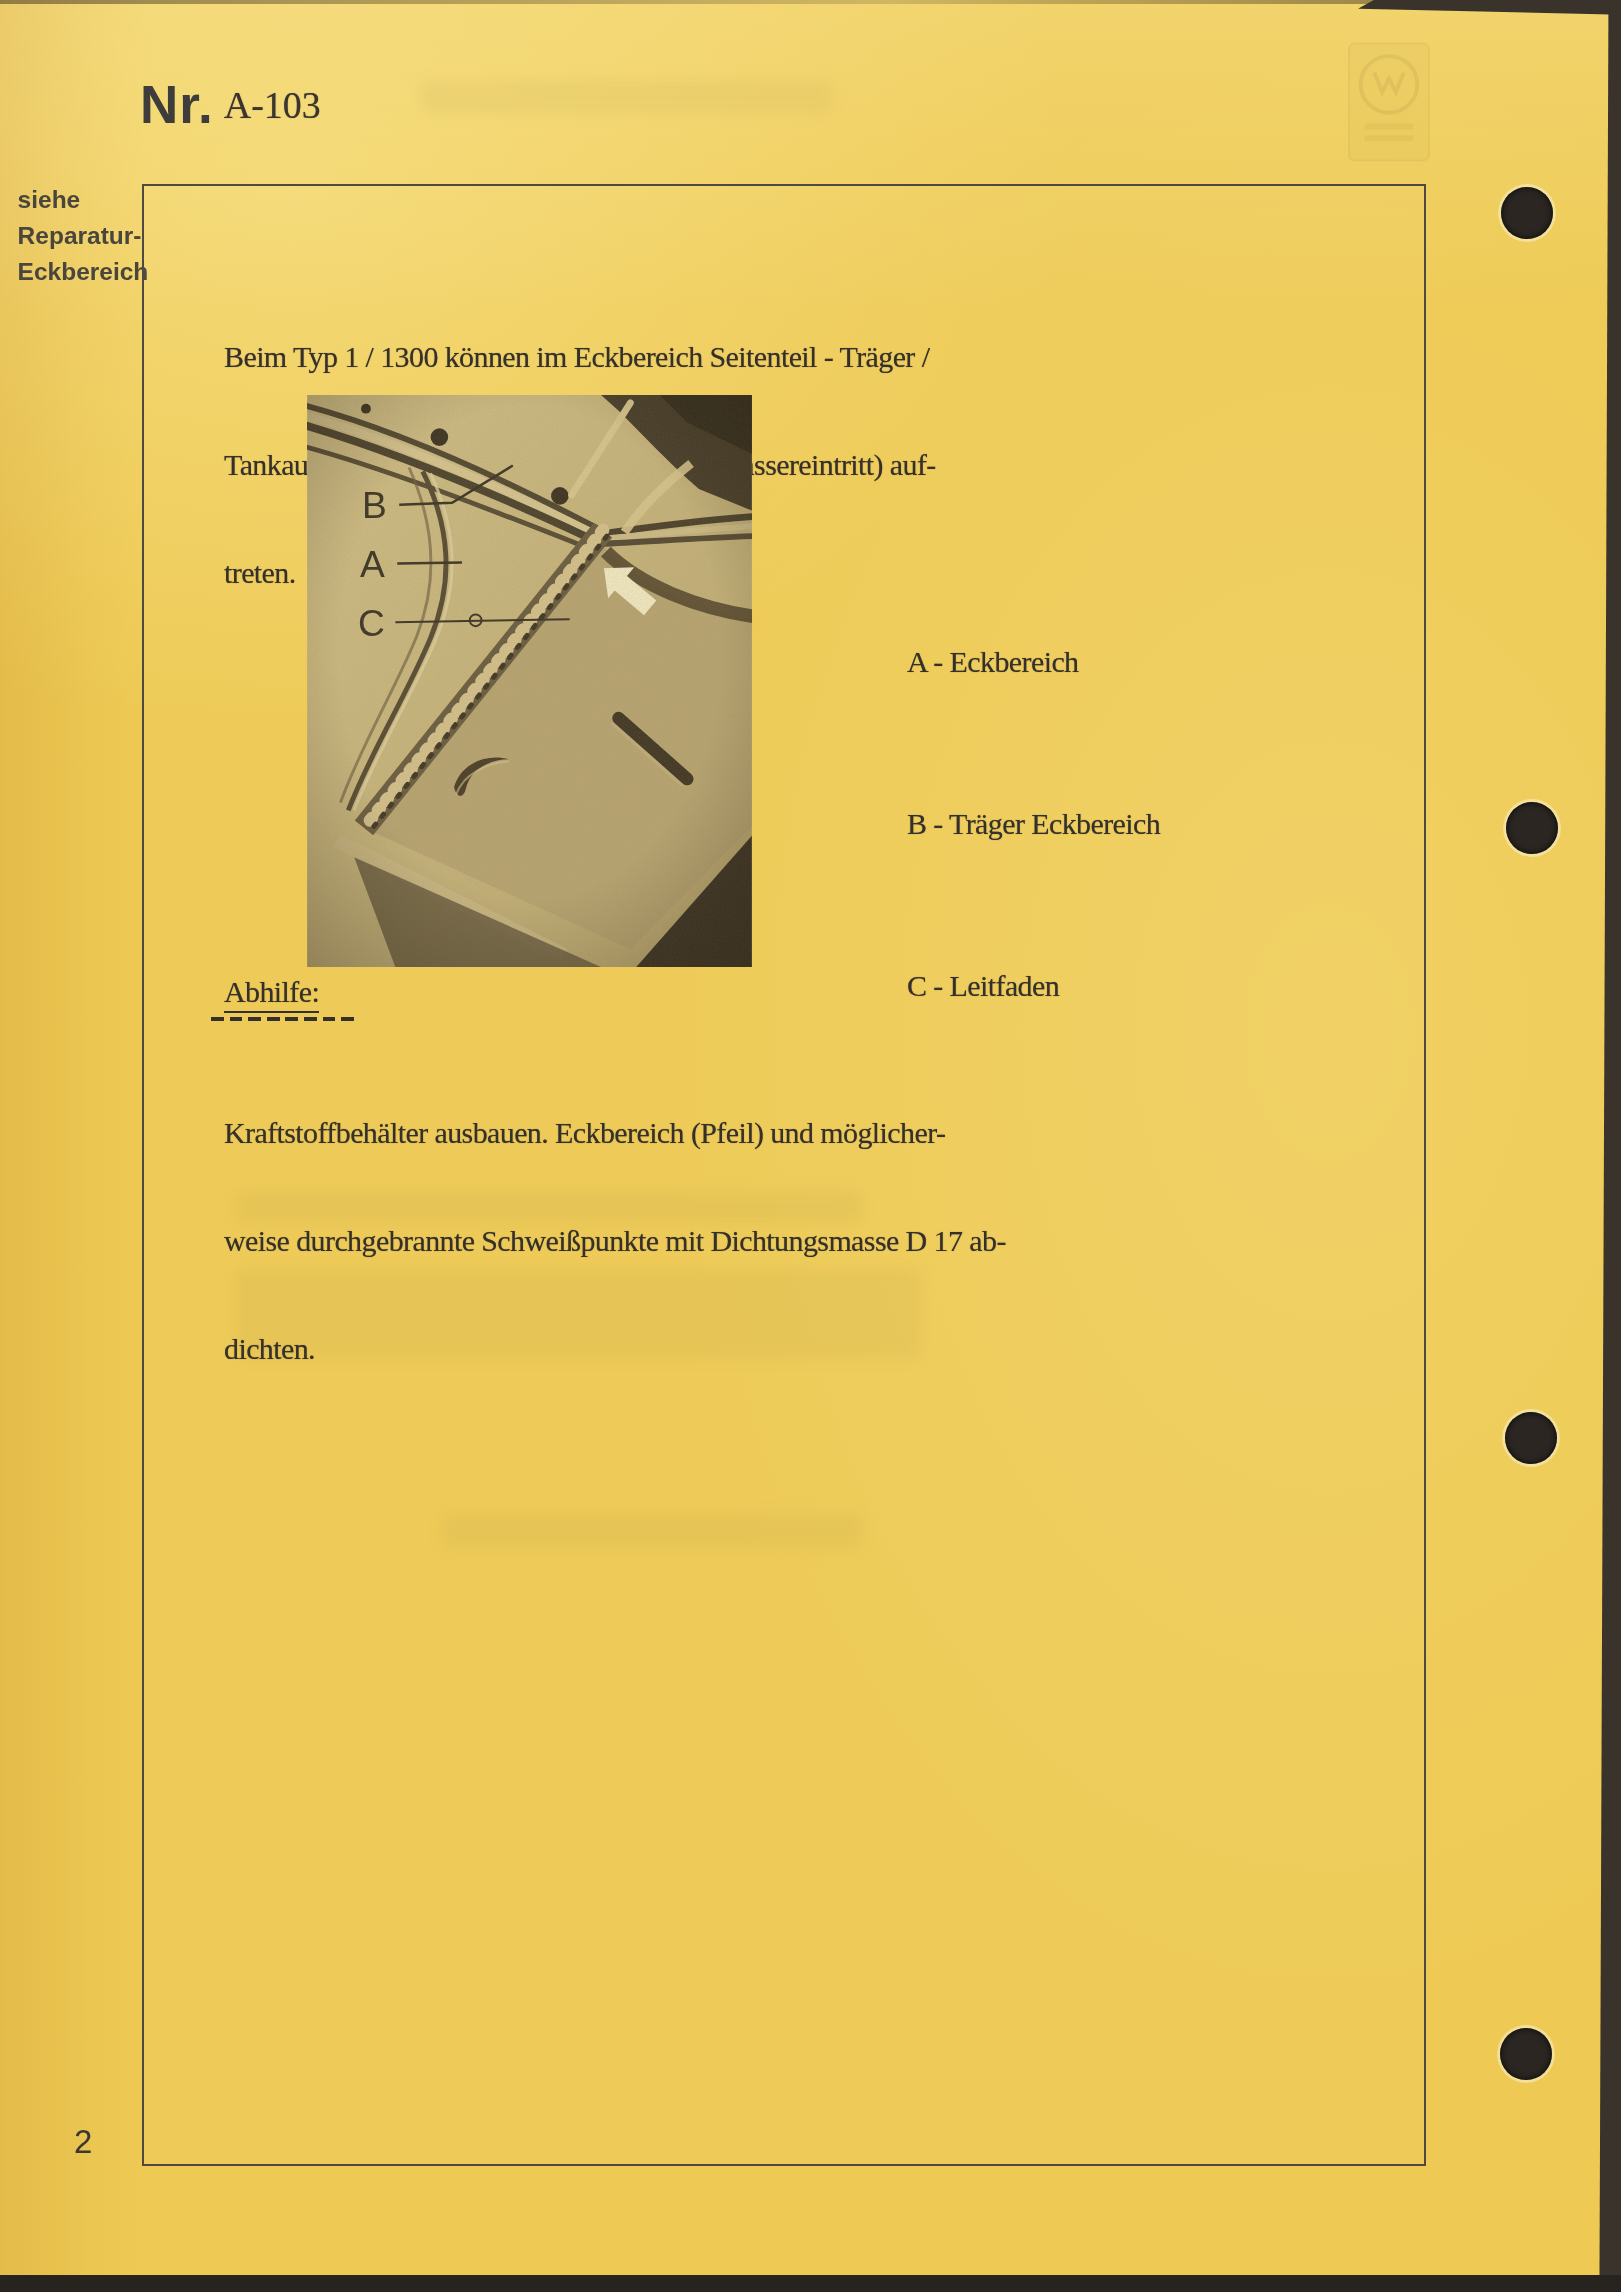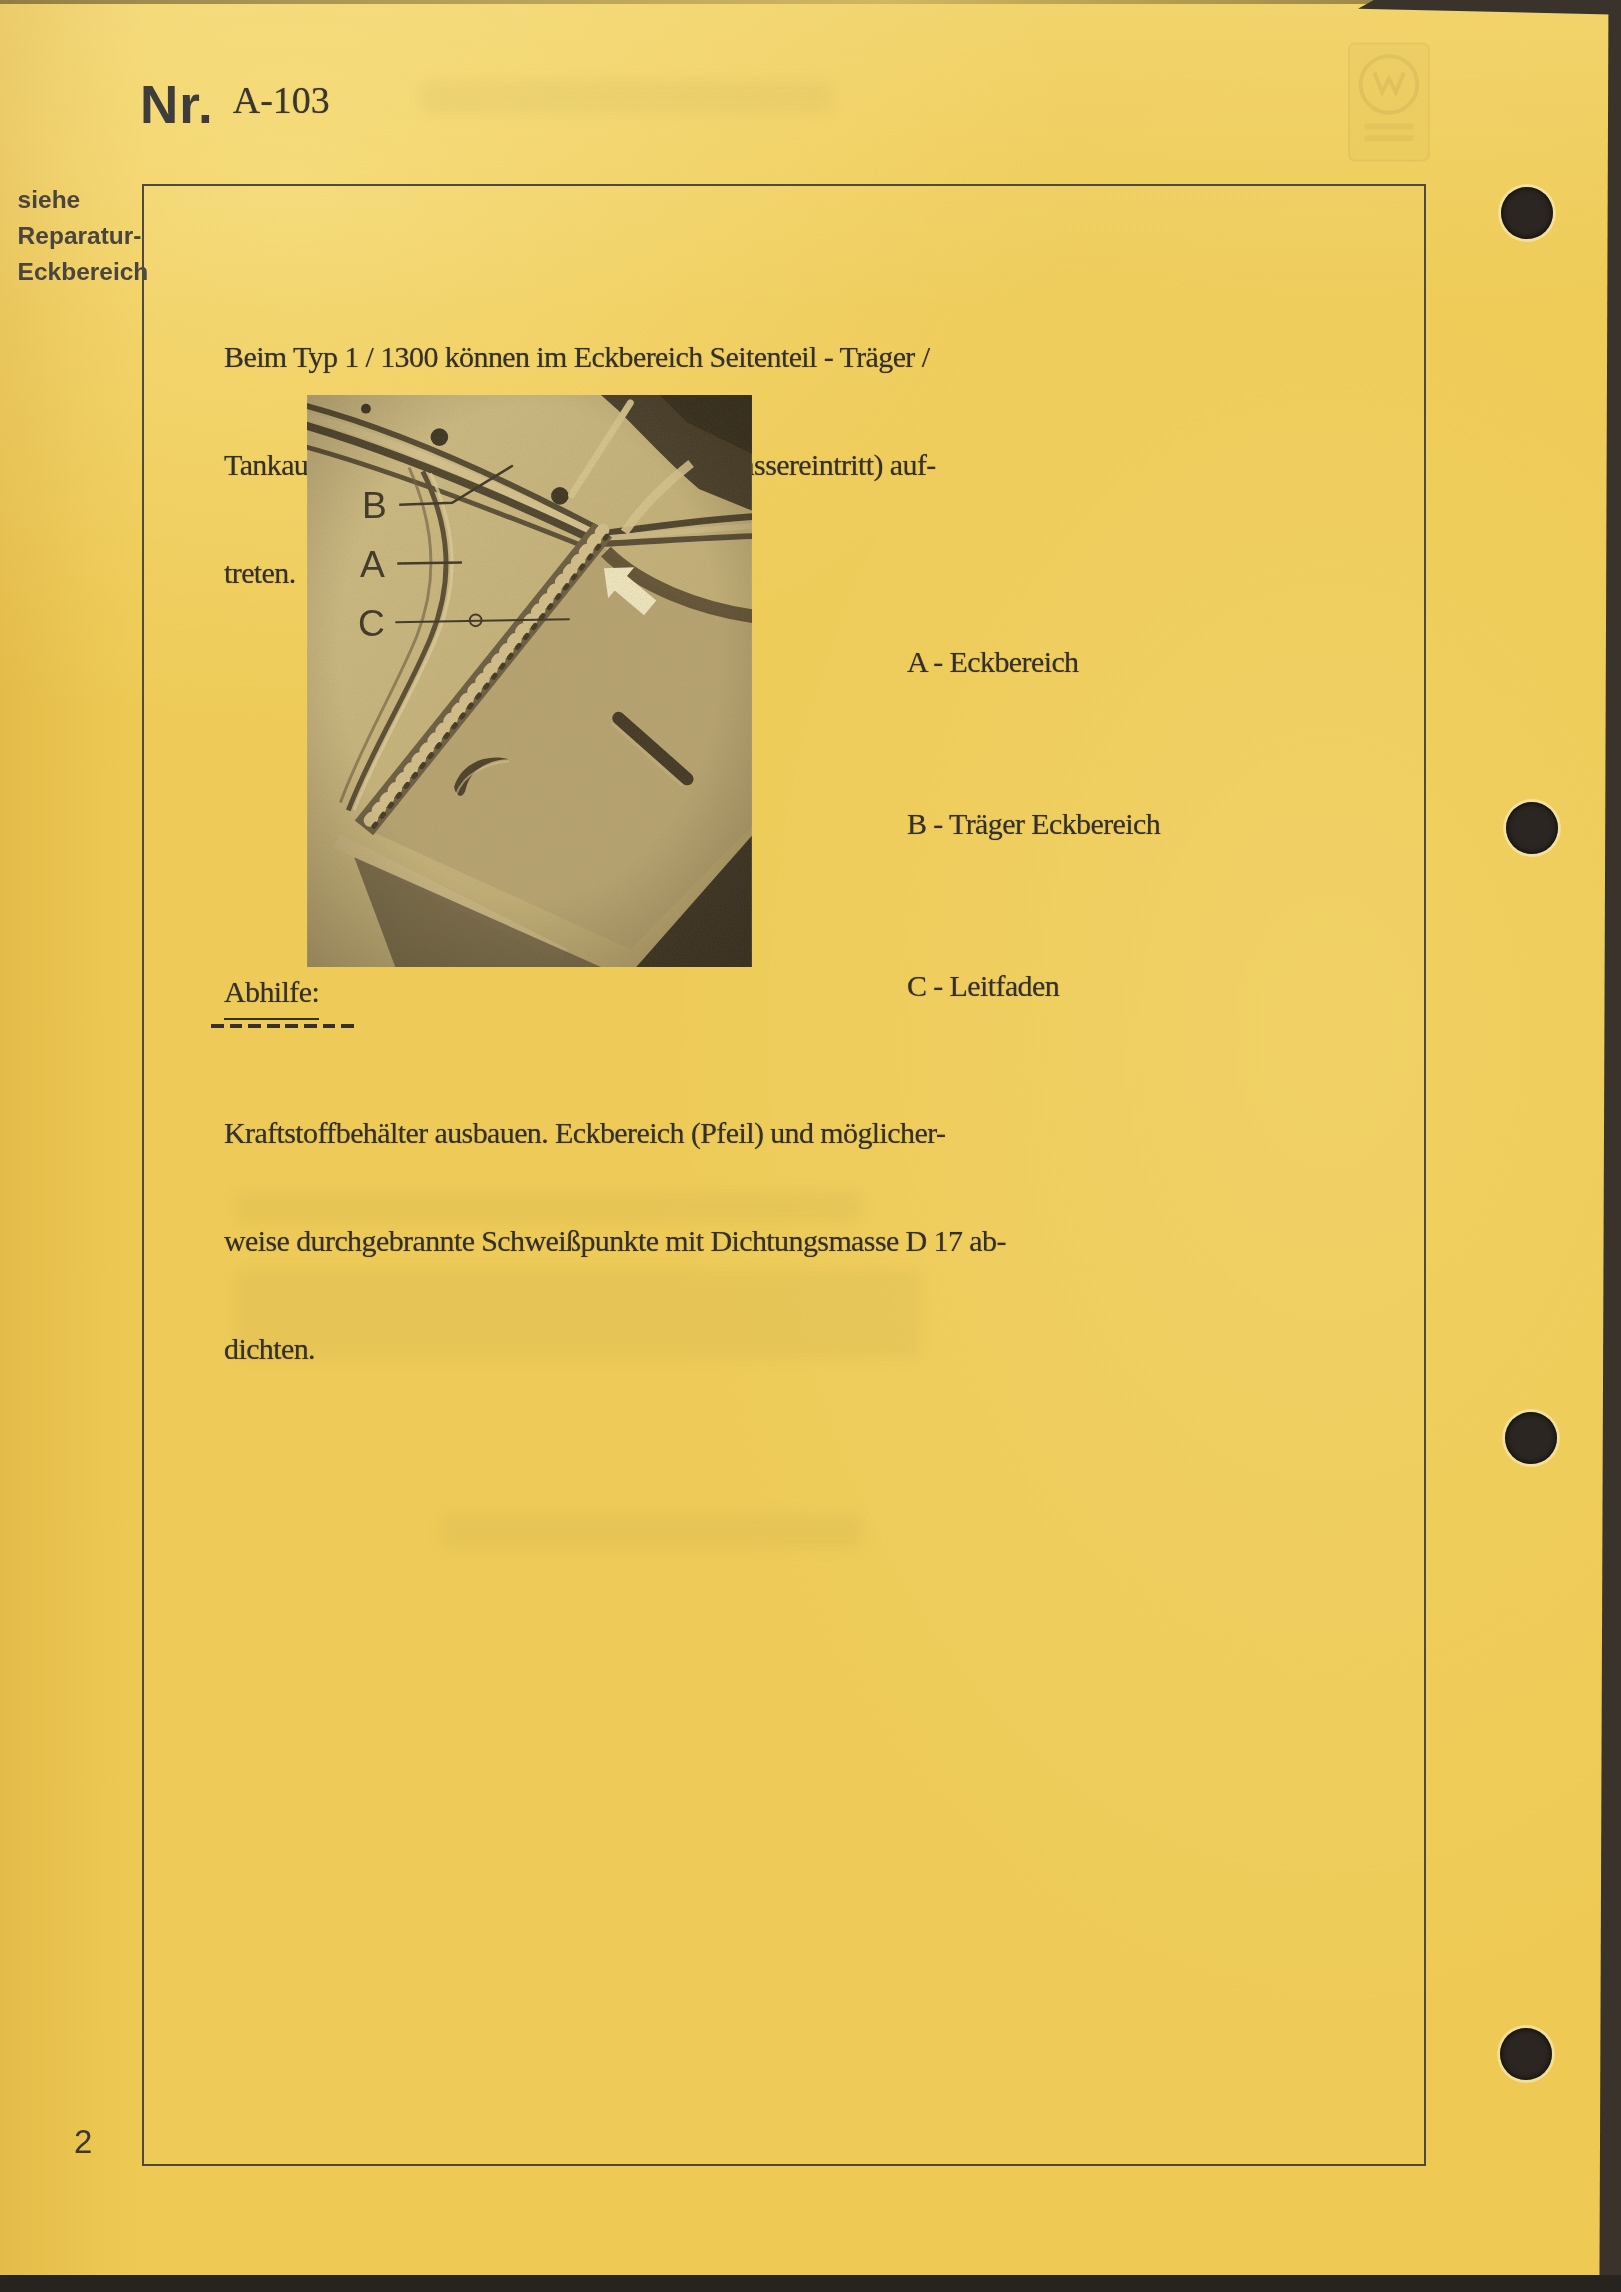--- a/index.html
+++ b/index.html
@@ -18,30 +18,30 @@
   
   .tw{
     font-family:Liberation Serif, serif;
     font-size:30px;line-height:36px;letter-spacing:-0.6px;
     color:#35302a;text-shadow:0 0 1px rgba(53,48,42,.6);
     white-space:pre;
     margin-left:13px;
   }
   .abs{position:absolute;}
   
-  .doc-number{left:140px;top:78px;display:flex;align-items:flex-start;gap:19px;}
+  .doc-number{left:140px;top:78px;display:flex;align-items:center;gap:10px;}
   .doc-number .nr{font-weight:bold;font-size:53px;line-height:1;color:#3e3d3c;letter-spacing:1px;}
   .doc-number .code{font-family:Liberation Serif, serif;font-size:38px;color:#3a352e;text-shadow:0 0 1px rgba(53,48,42,.6);letter-spacing:0px;}
   .margin-note{left:17.6px;top:182px;font-weight:bold;font-size:24.5px;line-height:36px;color:#4b463d;}
   
   .content-box{left:142px;top:184px;width:1284px;height:1982px;border:2px solid #4f4a41;box-sizing:border-box;background:rgba(255,250,210,.03);}
   .intro{left:211px;top:267px;}
   .legend{left:894px;top:527px;line-height:54px;}
   .remedy-heading-wrap{left:211px;top:974px;}
-  .remedy-heading-wrap .hd{display:inline-block;border-bottom:2px solid #35302a;padding-bottom:8px;}
+  .remedy-heading-wrap .hd{display:inline-block;border-bottom:2px solid #35302a;padding-bottom:1px;}
   .remedy-heading-wrap .dashes{margin-top:3.9px;height:3.9px;width:143px;
     background:repeating-linear-gradient(90deg,#35302a 0 12.7px,transparent 12.7px 18.6px);}
   .remedy{left:211px;top:1043px;}
   .page-number{left:74px;top:2123px;font-size:33px;color:#3c3830;}
   
   .photo{left:307px;top:395px;width:445px;height:572px;}
   .photo svg{display:block;}
   
   .edge-top{left:0;top:0;width:100%;height:3.9px;
     background:linear-gradient(to right, rgba(70,58,34,.55), rgba(70,58,34,.2) 55%, rgba(58,48,30,.6));}

